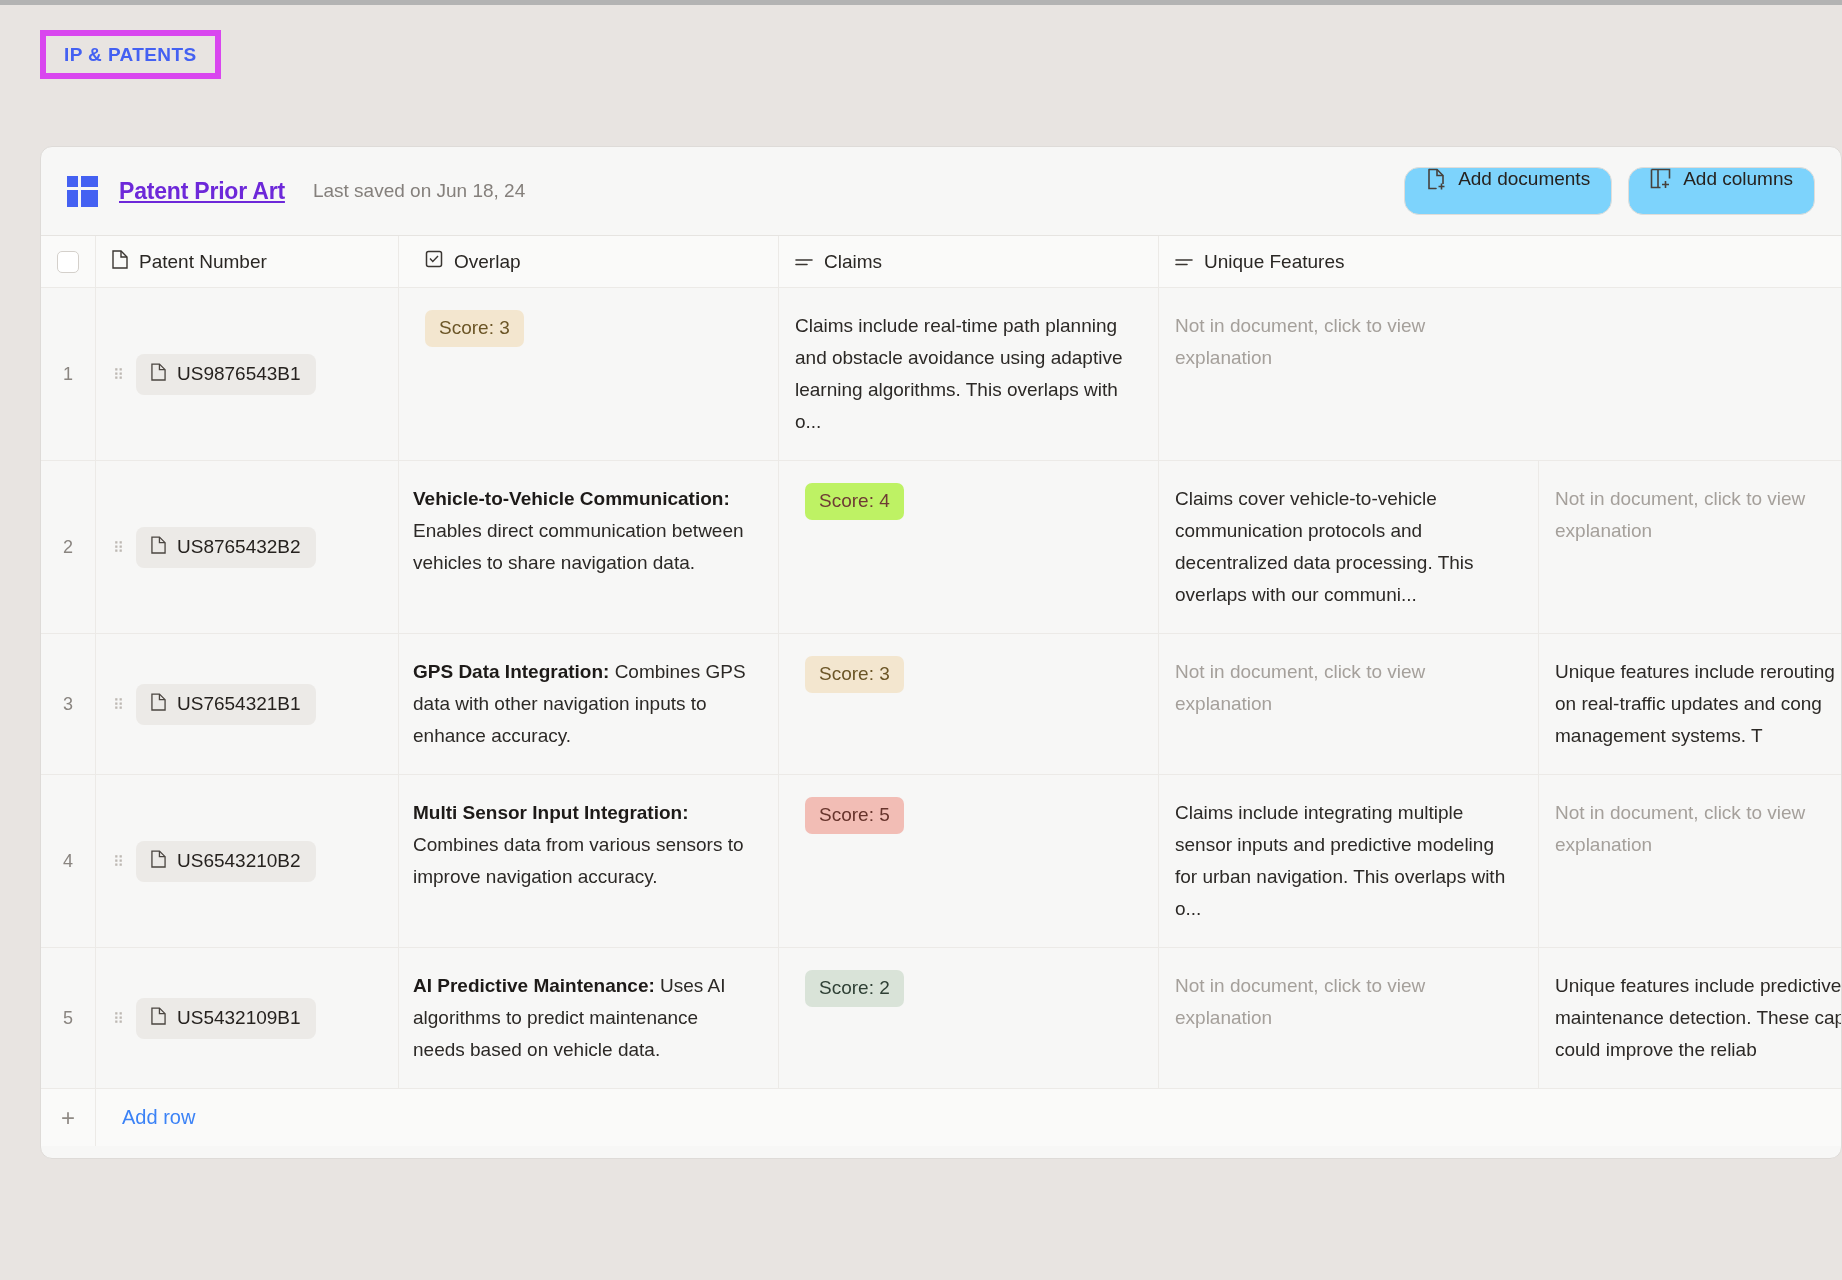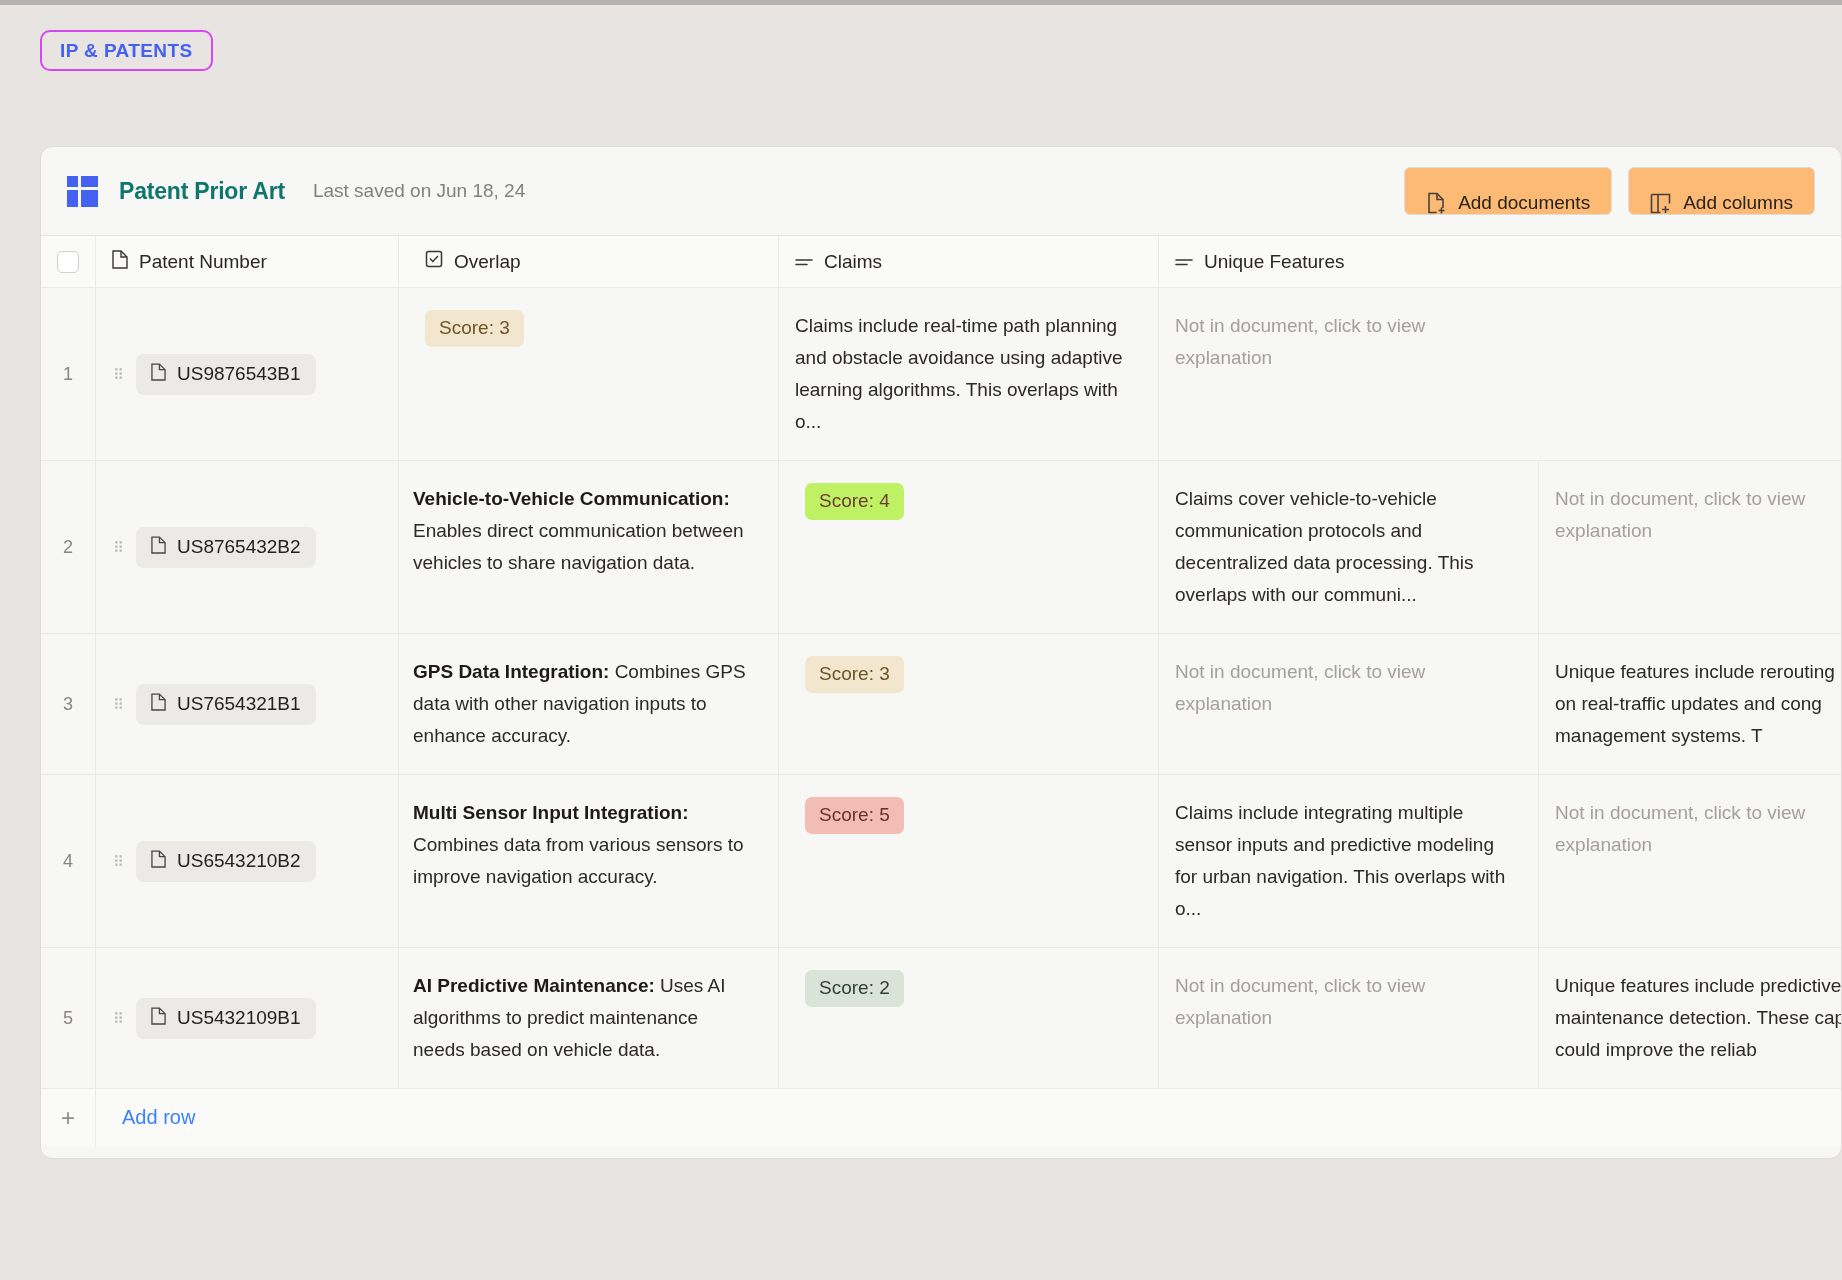--- a/index.html
+++ b/index.html
@@ -12,23 +12,23 @@
     -webkit-font-smoothing: antialiased;
     overflow: hidden;
   }
   .top-strip {
     position:absolute; top:0; left:0; width:1842px; height:5px;
     background:#b3b3b3;
   }
   .badge-bar { position:absolute; top:30px; left:40px; }
   .badge {
     display:inline-block;
-    border:2px solid #d946ef;
+    border:6px solid #d946ef;
     color:#4461f2;
-    border-radius:10px;
+    border-radius:0;
     padding:9px 18px;
     font-size:19px;
     font-weight:bold;
     letter-spacing:0.4px;
     background:transparent;
     line-height:1;
   }
   .card {
     position:absolute;
     top:146px; left:40px;
@@ -48,36 +48,37 @@
   .grid-icon { width:31px; height:31px; position:relative; flex:0 0 auto; }
   .grid-icon i { position:absolute; background:#4461f2; display:block; }
   .gi-a { left:0; top:0; width:11px; height:11px; }
   .gi-b { left:14px; top:0; width:17px; height:11px; }
   .gi-c { left:0; top:14px; width:11px; height:17px; }
   .gi-d { left:14px; top:14px; width:17px; height:17px; }
   .doc-title {
     margin-left:21px;
     font-size:23px;
     font-weight:bold;
-    color:#0f766e;
+    color:#6d28d9;
     letter-spacing:-0.2px;
+    text-decoration:underline;
   }
   .saved-text {
     margin-left:28px;
     font-size:19px;
     color:#85807c;
   }
   .header-actions { margin-left:auto; display:flex; gap:16px; }
   .btn {
-    display:flex; align-items:flex-end; gap:12px;
+    display:flex; align-items:flex-start; gap:12px;
     height:48px;
     padding:0 21px;
-    background:#fdba74;
+    background:#7dd3fc;
     border:1px solid #e0ddd9;
-    border-radius:6px;
+    border-radius:15px;
     font-size:19px;
     color:#26221f;
     cursor:pointer;
     white-space:nowrap;
   }
   .btn svg { display:block; }
 
   .tbl { width:100%; }
   .trow { display:flex; border-bottom:1px solid #eceae7; }
   .trow:last-child { border-bottom:none; }

